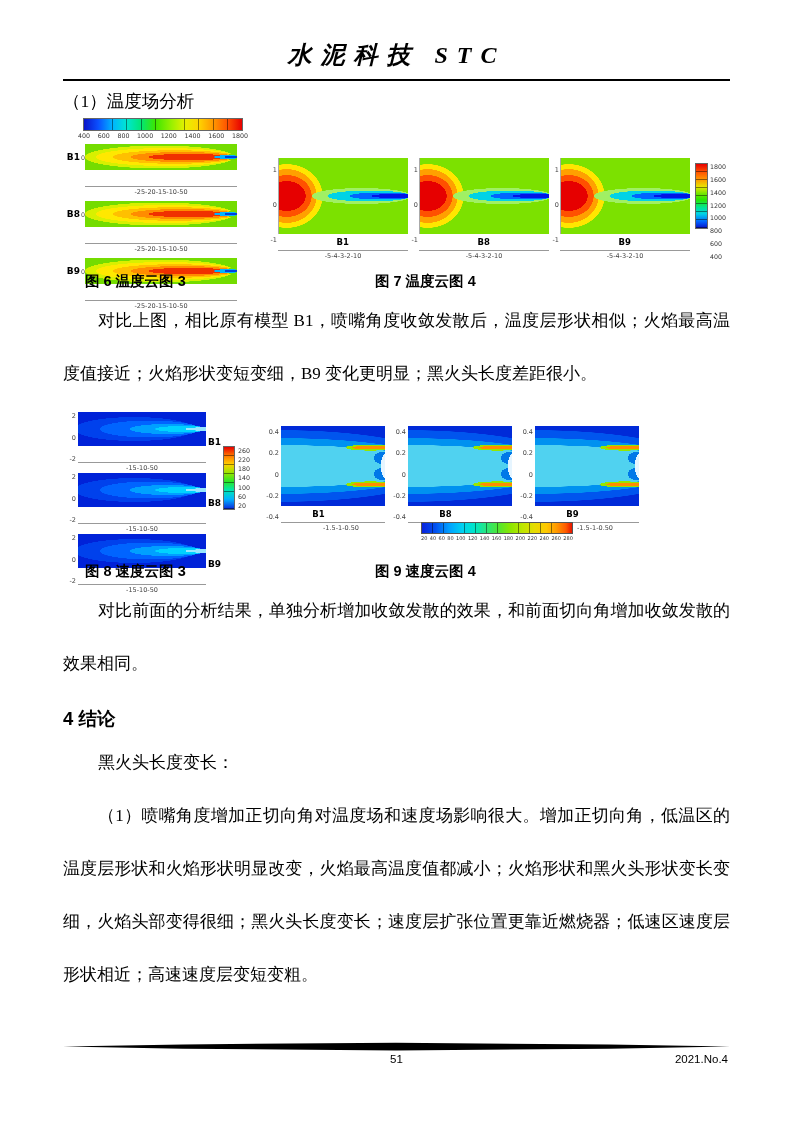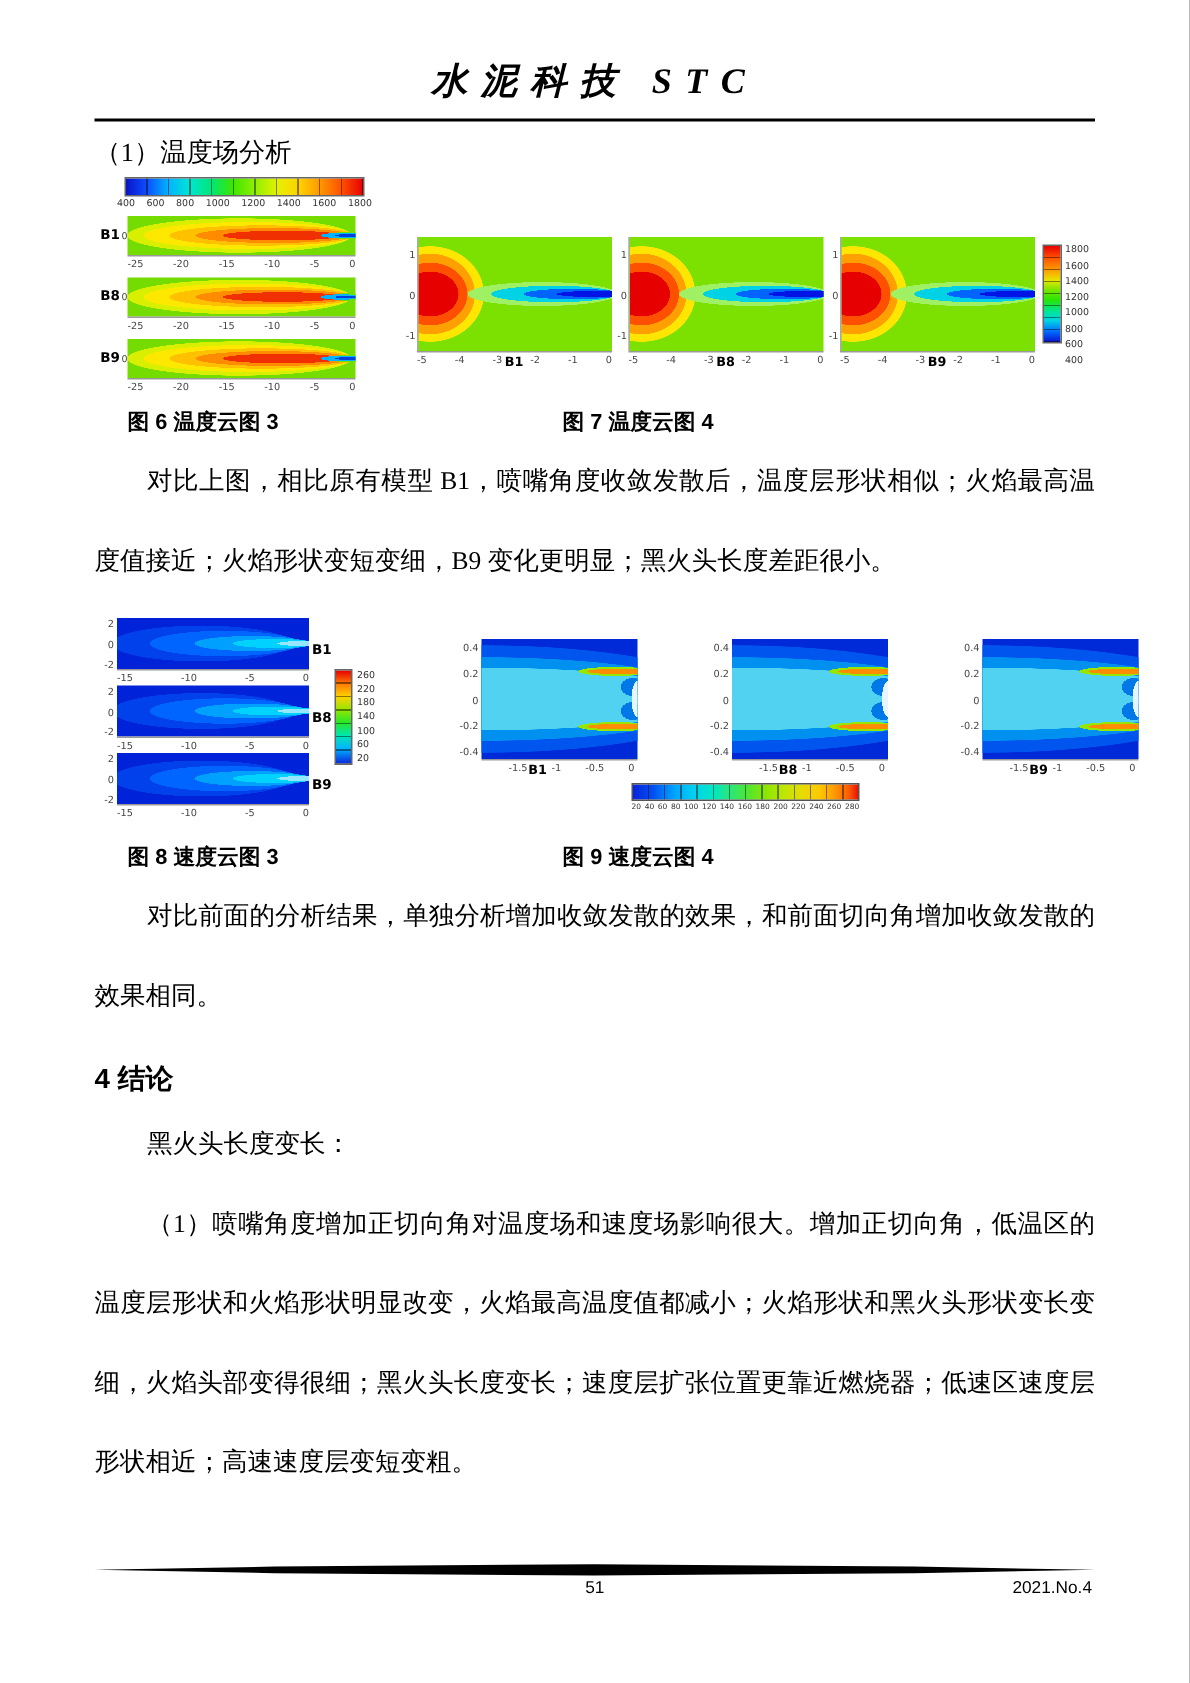--- a/index.html
+++ b/index.html
@@ -13,22 +13,22 @@
   .header-rule{border-top:2.5px solid #000;margin-top:9px;}
 
   .sec-heading{font-size:17.5px;line-height:26px;margin-top:7px;}
   .h4{font-family:"Liberation Sans",sans-serif;font-weight:bold;font-size:18.5px;
       margin:16px 0 4px 0;line-height:26px;}
 
   .body-p{font-size:17px;line-height:53px;text-align:justify;margin:0;}
   .indent{text-indent:35px;}
 
   
-  .axisrow{display:flex;justify-content:space-between;border-top:1px solid #999;
-           font-family:"DejaVu Sans",sans-serif;font-size:6.5px;color:#444;padding-top:1px;}
+  .axisrow{display:flex;justify-content:center;border-top:1px solid #999;
+           font-family:"DejaVu Sans",sans-serif;font-size:6.5px;color:#444;padding-top:1px;margin-top:16px;}
   .tickcol{display:flex;flex-direction:column;justify-content:space-between;
            font-family:"DejaVu Sans",sans-serif;font-size:6.5px;color:#444;text-align:right;}
 
   
   .figrow{display:flex;align-items:flex-start;}
   .figrow1{margin-top:4px;height:150px;}
 
   .fig6{width:192px;flex:0 0 auto;}
   .f6cbar{margin-left:20px;width:160px;}
   .f6cbar-grad{height:11px;border:1px solid #666;
@@ -106,21 +106,21 @@
     background-image:
       repeating-linear-gradient(180deg,transparent 0 8px,rgba(0,0,0,.45) 8px 8.9px),
       linear-gradient(to bottom,#e60000 0%,#ff7800 14%,#ffd200 28%,#96e600 42%,#28e628 56%,
         #00e6b4 70%,#00b4ff 84%,#0a28dc 100%);}
   .f8cbar-labels{display:flex;flex-direction:column;justify-content:space-between;
                  font-family:"DejaVu Sans",sans-serif;font-size:6.3px;color:#333;
                  margin-left:3px;padding:1px 0;}
 
   .fig9{display:flex;margin-left:6px;padding-top:20px;position:relative;}
   .f9panel{display:flex;margin-right:5px;}
-  .f9y{width:16px;padding:2px 2px 11px 0;margin-left:40px;}
+  .f9y{width:16px;padding:2px 2px 11px 0;}
   .f9main{width:104px;position:relative;}
   .f9plot{height:80px;background-color:#002ad8;
     background-image:
       radial-gradient(4px 12px at 100% 50%,#e6f5ff 99%,transparent 100%),
       radial-gradient(21px 1.8px at 88% 27%,#ff8c00 99%,transparent 100%),
       radial-gradient(21px 1.8px at 88% 73%,#ff8c00 99%,transparent 100%),
       radial-gradient(25px 3px at 86% 27%,#96e600 99%,transparent 100%),
       radial-gradient(25px 3px at 86% 73%,#96e600 99%,transparent 100%),
       radial-gradient(8px 6px at 97% 40%,#0078e8 99%,transparent 100%),
       radial-gradient(8px 6px at 97% 60%,#0078e8 99%,transparent 100%),

